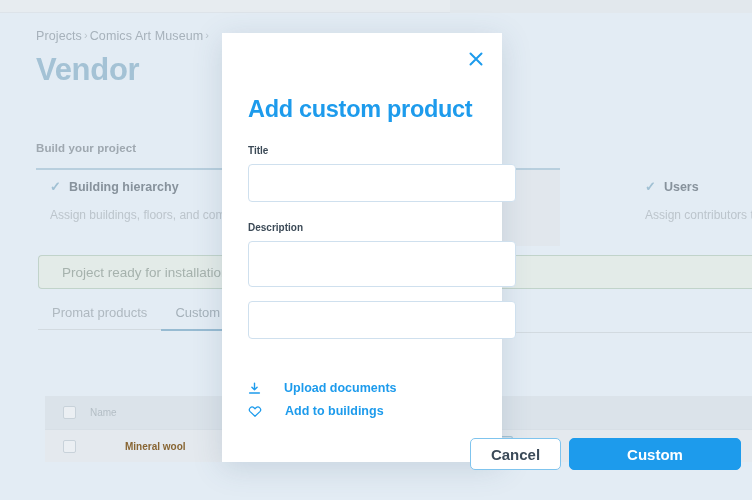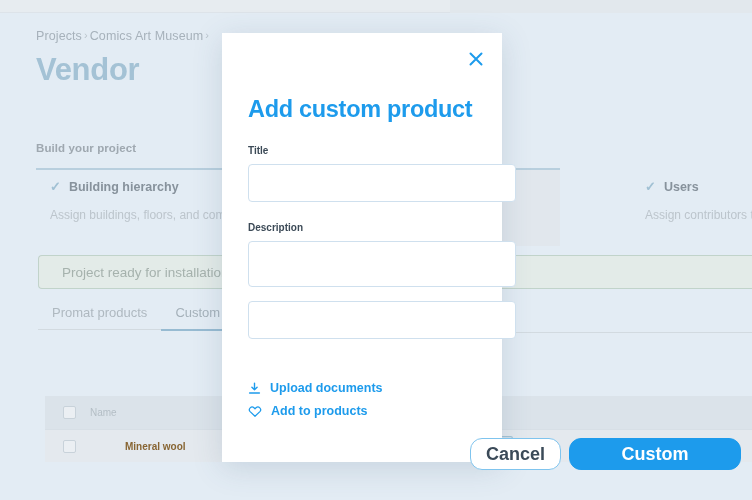--- a/index.html
+++ b/index.html
@@ -136,30 +136,30 @@
     font-family:inherit; font-size:13px; color:#3c4a57; padding:0 10px;
     outline:none;
   }
   .field-input.ta { height:46px; padding-top:8px; resize:none; }
   .f-title { top:112px; }
   .f-desc  { top:189px; }
   .f-vend  { top:268px; }
 
   .link-row {
     position:absolute; left:26px;
-    display:flex; align-items:center; gap:9px;
+    display:flex; align-items:center; gap:23px;
     color:#1d9bec; font-size:12.5px; font-weight:700;
     cursor:pointer;
   }
   .link-up  { top:348px; }
   .link-fav { top:371px; }
   .link-row svg { display:block; }
   .btn {
-    position:absolute; height:32px; border-radius:12px;
-    font-family:inherit; font-size:18px; font-weight:700;
+    position:absolute; height:32px; border-radius:5px;
+    font-family:inherit; font-size:15px; font-weight:700;
     display:flex; align-items:center; justify-content:center;
     cursor:pointer;
   }
   .btn-cancel {
     left:248px; top:405px; width:91px;
     background:#fff; border:1px solid #7fc4ee; color:#3b4a58;
   }
   .btn-confirm {
     left:347px; top:405px; width:172px;
     background:#1d9bec; border:1px solid #1d9bec; color:#fff;
@@ -268,19 +268,19 @@
     </span>
     <span>Upload documents</span>
   </div>
 
   <div class="link-row link-fav">
     <span>
       <svg width="14" height="13" viewBox="0 0 15 13">
         <path d="M7.5 11.6 2.3 6.6a2.9 2.9 0 0 1 4.1-4.1l1.1 1.1 1.1-1.1a2.9 2.9 0 0 1 4.1 4.1z" stroke="#1d9bec" stroke-width="1.3" fill="none" stroke-linejoin="round"></path>
       </svg>
     </span>
-    <span>Add to products</span>
+    <span>Add to buildings</span>
   </div>
 
   <button class="btn btn-cancel">Cancel</button>
   <button class="btn btn-confirm">Custom</button>
 
 </div>
 
 </body></html>

